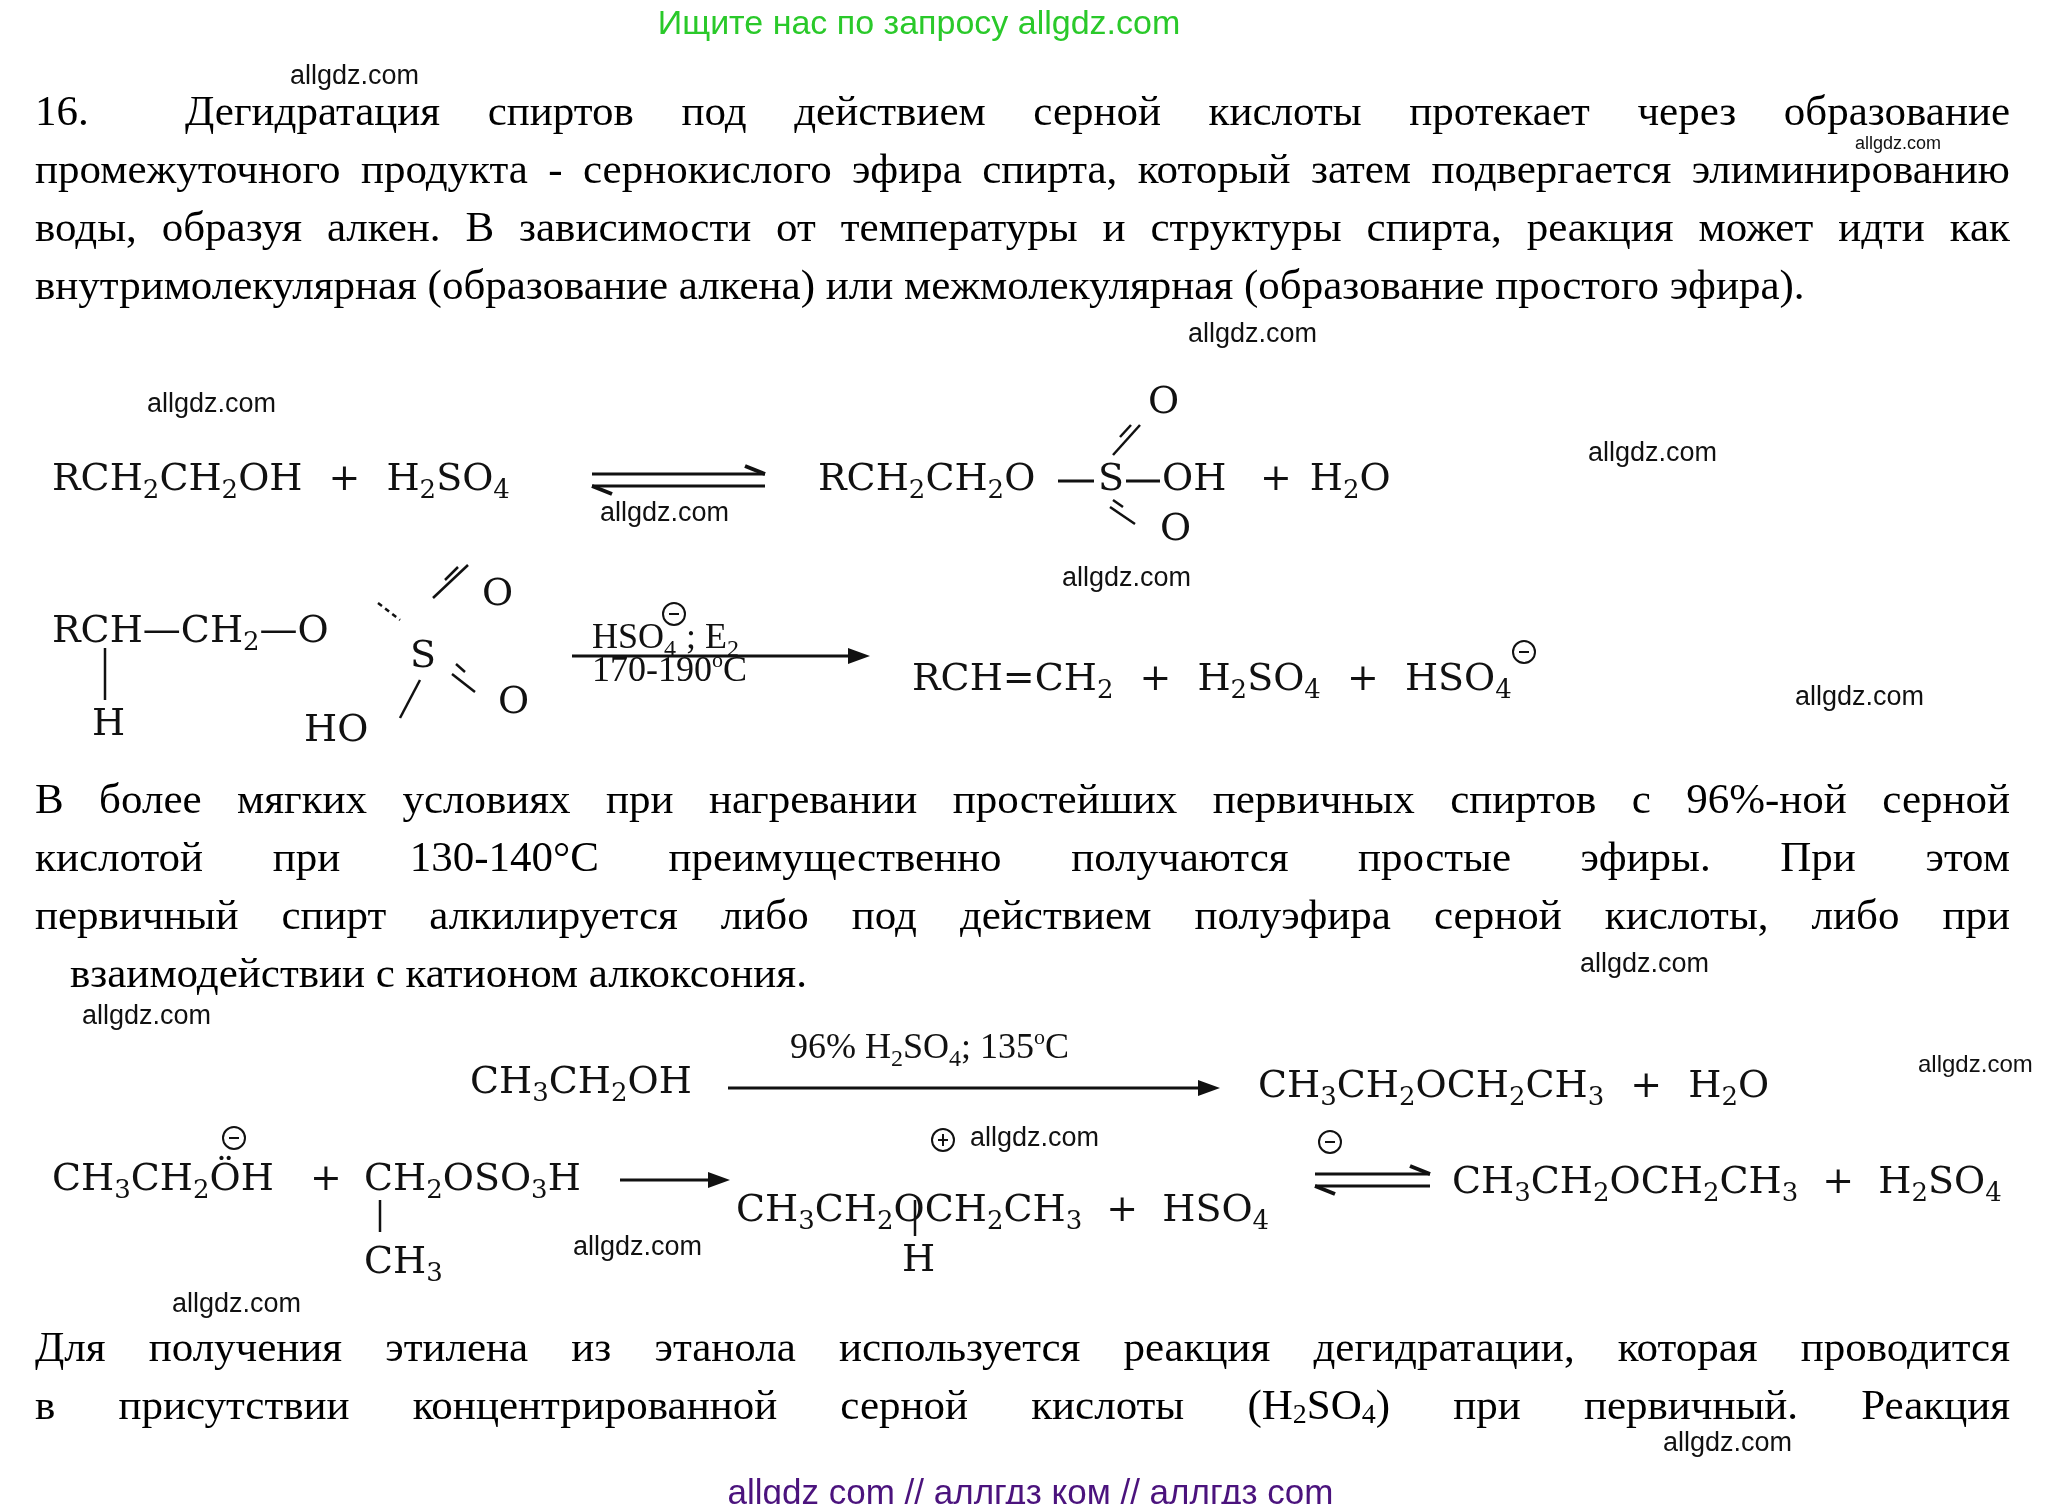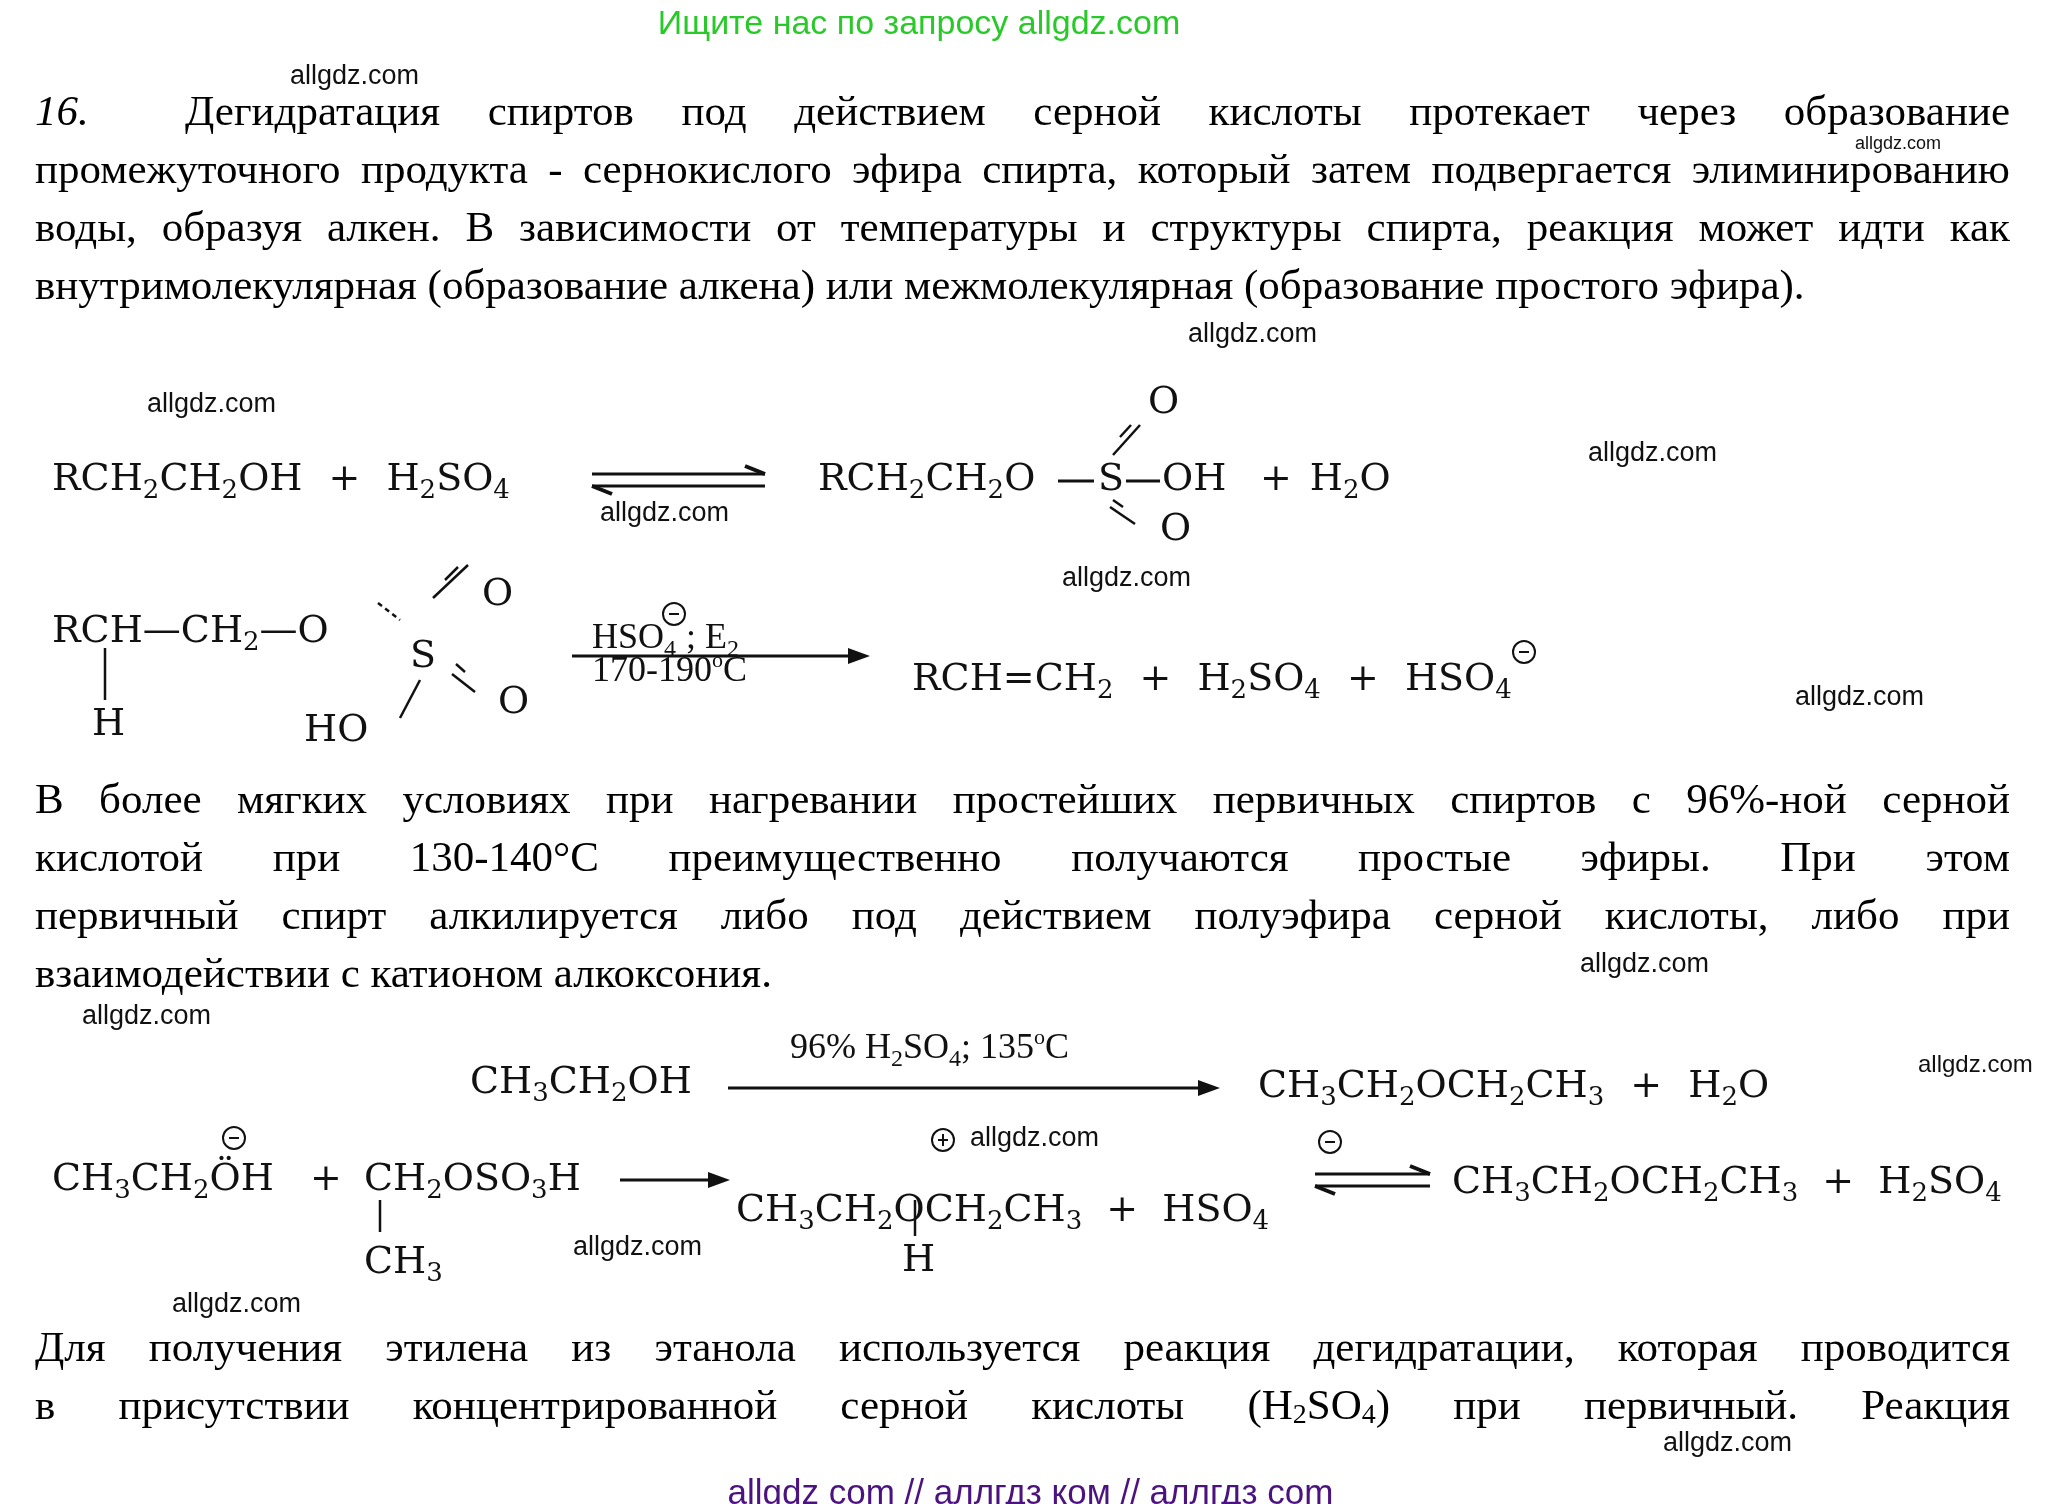--- a/index.html
+++ b/index.html
@@ -3,21 +3,21 @@
 <meta charset="utf-8">
 <style>
   html, body { margin:0; padding:0; background:#ffffff; }
   body { width:2061px; height:1504px; position:relative; overflow:hidden; color:#000; }
   .abs { position:absolute; white-space:nowrap; }
   .header { left:0; width:1838px; top:0; text-align:center; font-family:"Liberation Sans", sans-serif; font-size:34px; color:#2ac92a; line-height:44px; }
   .footer { left:0; width:2061px; top:1470px; text-align:center; font-family:"Liberation Sans", sans-serif; font-size:35px; color:#4b137d; line-height:44px; }
   .wm { font-family:"Liberation Sans", sans-serif; font-size:27px; color:#111; }
   .wm-s { font-family:"Liberation Sans", sans-serif; font-size:18px; color:#111; }
   .para { position:absolute; left:35px; width:1975px; font-family:"Liberation Serif", serif; font-size:43px; line-height:58px; text-align:justify; text-align-last:left; }
-  .para .num { display:inline-block; width:150px;font-style:italic; }
+  .para .num { display:inline-block; width:150px; }
   .para.justify-last { text-align-last:justify; }
   .chem { font-family:"DejaVu Serif", "Liberation Serif", serif; font-size:38px; color:#111; }
   .chem sub { font-size:26px; vertical-align:-8px; line-height:0; }
   .cond { font-family:Liberation Serif, serif; font-size:36px; color:#111; }
   .cond sub { font-size:24px; vertical-align:-8px; line-height:0; }
   .cond sup { font-size:22px; vertical-align:14px; line-height:0; }
   .inline-sub { font-size:28px; vertical-align:-4px; line-height:0; }
   .charge { display:inline-block; width:24px; height:24px; border:2px solid #111; border-radius:50%; position:relative; box-sizing:border-box; }
   .charge.minus::after { content:""; position:absolute; left:5px; right:5px; top:9px; height:2px; background:#111; }
   .charge.plus::after { content:""; position:absolute; left:5px; right:5px; top:9px; height:2px; background:#111; }
@@ -133,21 +133,21 @@
   <span style="margin:0 14px;">+</span>
   <span>H</span><sub>2</sub><span>SO</span><sub>4</sub>
   <span style="margin:0 14px;">+</span>
   <span>HSO</span><sub>4</sub><span class="charge minus" style="vertical-align:26px;"></span>
 </div>
 
 
 <div class="para justify-last" style="top:770px;">В более мягких условиях при нагревании простейших первичных спиртов с 96%-ной серной</div>
 <div class="para justify-last" style="top:828px;">кислотой при 130-140°C преимущественно получаются простые эфиры. При этом</div>
 <div class="para justify-last" style="top:886px;">первичный спирт алкилируется либо под действием полуэфира серной кислоты, либо при</div>
-<div class="para" style="top:944px;">взаимодействии с катионом алкоксония.</div>
+<div class="para" style="top:944px;margin-left:35px;">взаимодействии с катионом алкоксония.</div>
 
 
 <div class="abs chem" style="left:470px;top:1058px;">
   <span>CH</span><sub>3</sub><span>CH</span><sub>2</sub><span>OH</span>
 </div>
 <div class="abs cond" style="left:790px;top:1025px;">
   <span>96% H</span><sub>2</sub><span>SO</span><sub>4</sub><span>; 135</span><sup>o</sup><span>C</span>
 </div>
 <div class="abs chem" style="left:1258px;top:1062px;">
   <span>CH</span><sub>3</sub><span>CH</span><sub>2</sub><span>OCH</span><sub>2</sub><span>CH</span><sub>3</sub>

